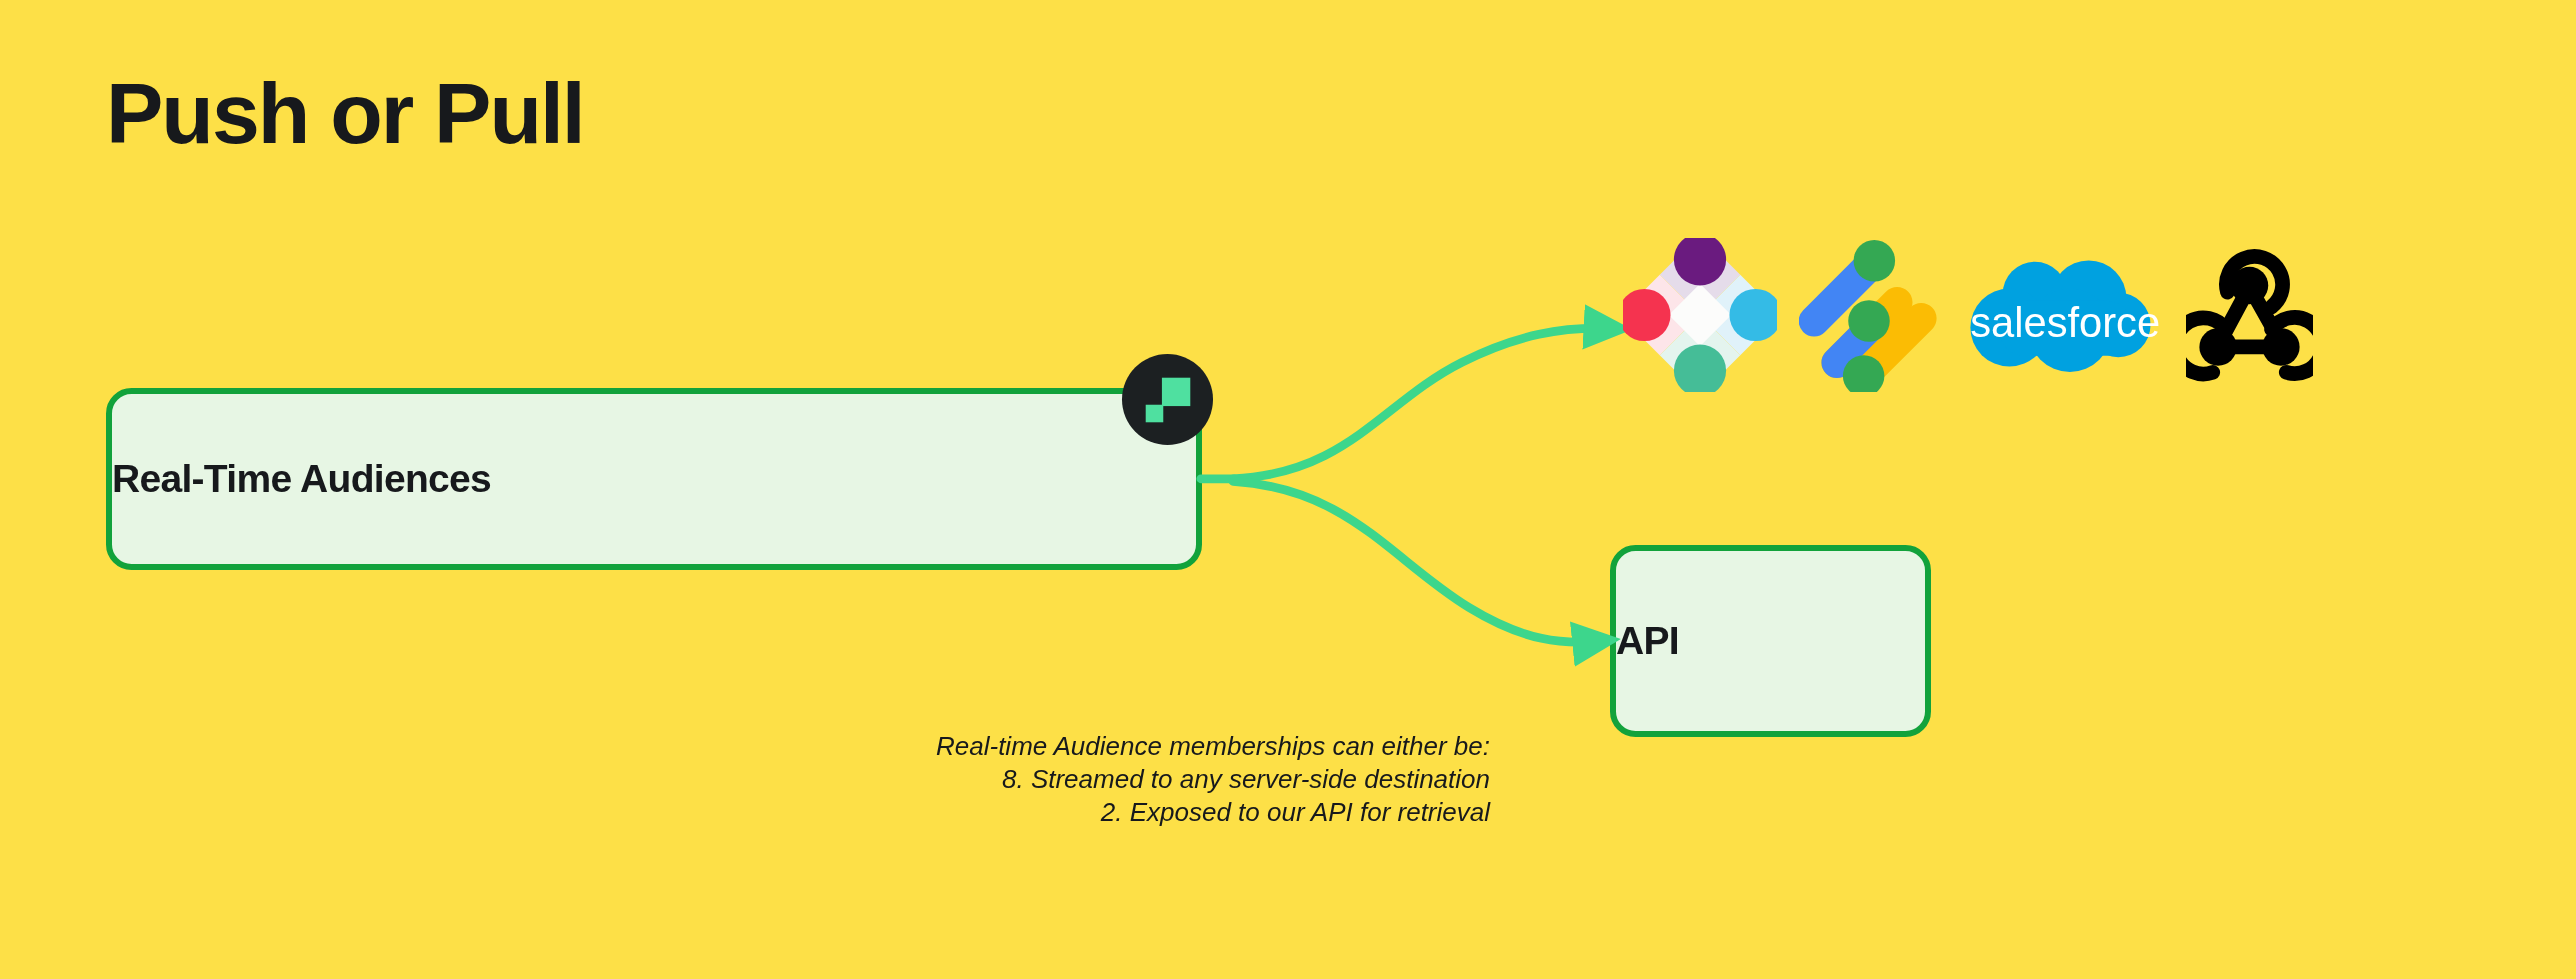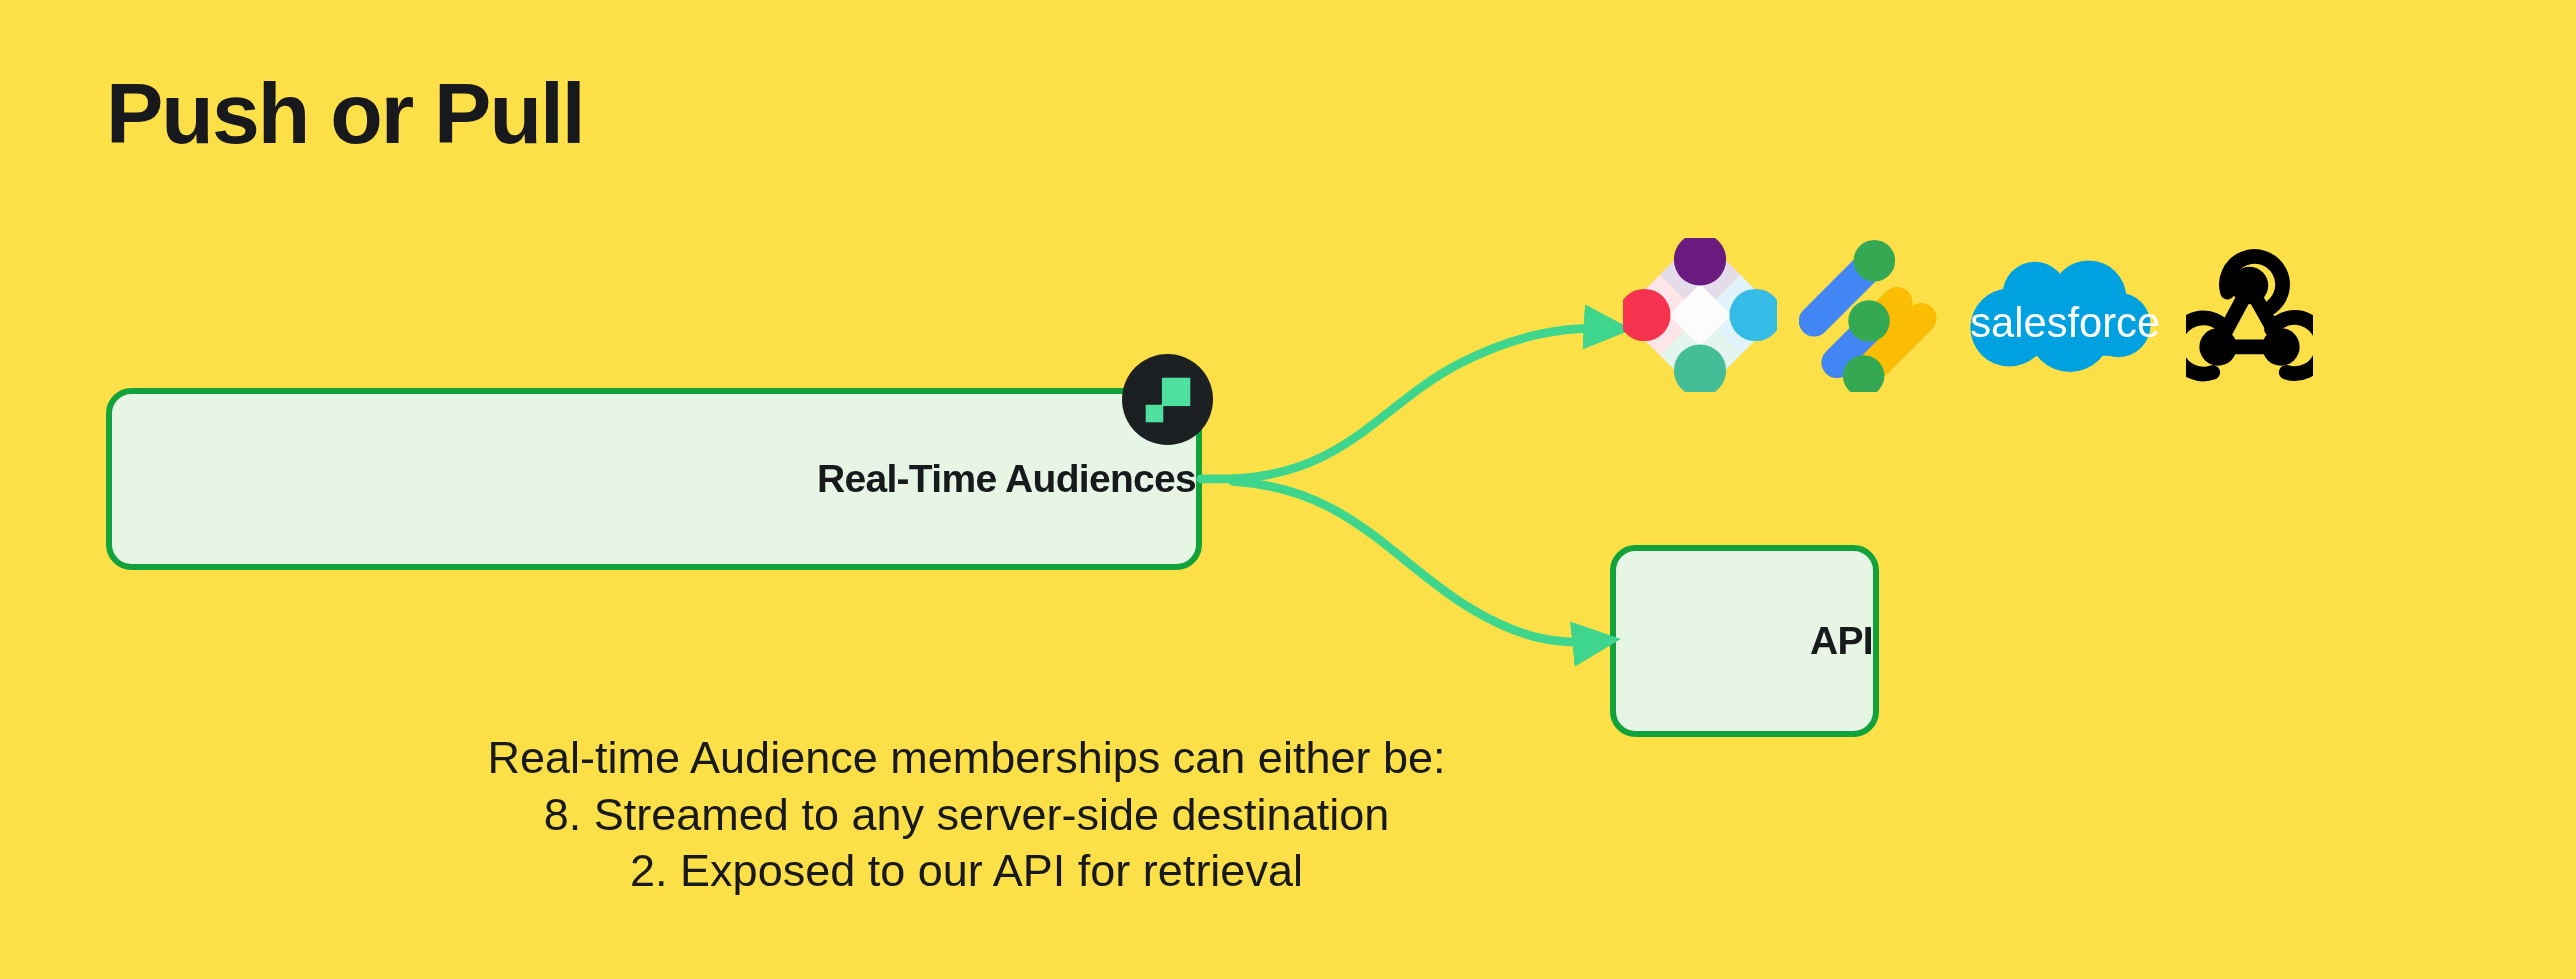--- a/index.html
+++ b/index.html
@@ -32,39 +32,39 @@
 
   
   .node-box {
     position: absolute;
     box-sizing: border-box;
     background: #E7F6E4;
     border: 6px solid #12A23B;
     border-radius: 25.5px;
     display: flex;
     align-items: center;
-    justify-content: flex-end;
+    justify-content: flex-start;
   }
   .node-label {
     font-size: 39px;
     font-weight: 700;
     letter-spacing: -0.7px;
     color: #17191C;
     white-space: nowrap;
   }
   #audiences-box {
     left: 106px;
     top: 388px;
     width: 1096px;
     height: 182px;
   }
   #api-box {
     left: 1610px;
     top: 545px;
-    width: 269px;
+    width: 321px;
     height: 192px;
   }
 
   
   #audiences-badge {
     position: absolute;
     left: 1122px;
     top: 354px;
     width: 91px;
     height: 91px;
@@ -106,25 +106,26 @@
     align-items: center;
     justify-content: center;
   }
 
   
   #caption {
     position: absolute;
     left: 443px;
     top: 730px;
     width: 1047px;
-    font-size: 45px;
+    font-size: 26px;
     line-height: 1.26;
     color: #17191C;
-    text-align: center;
+    text-align: right;
     white-space: nowrap;
+    font-style: italic;
   }
   .caption-line { display: block; }
   .caption-list-line { display: block; }
 </style>
 </head>
 <body>
 
 <div id="slide">
 
   <div id="slide-title">Push or Pull</div>

